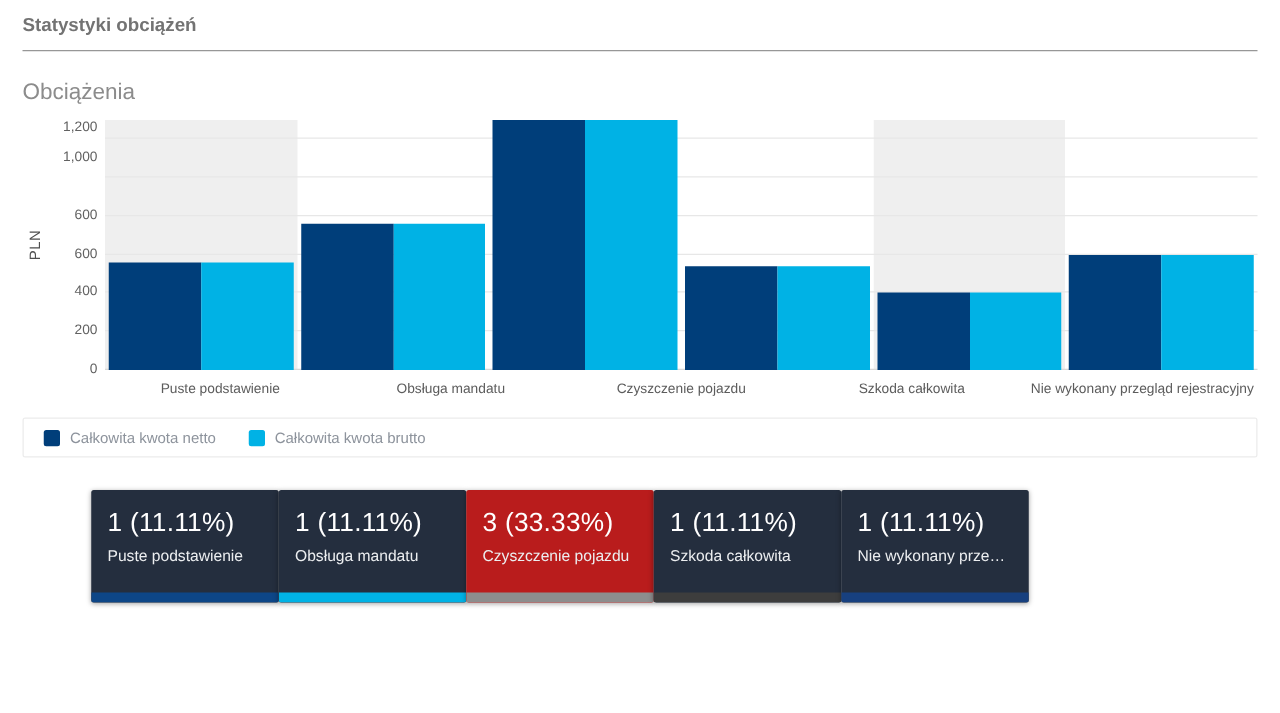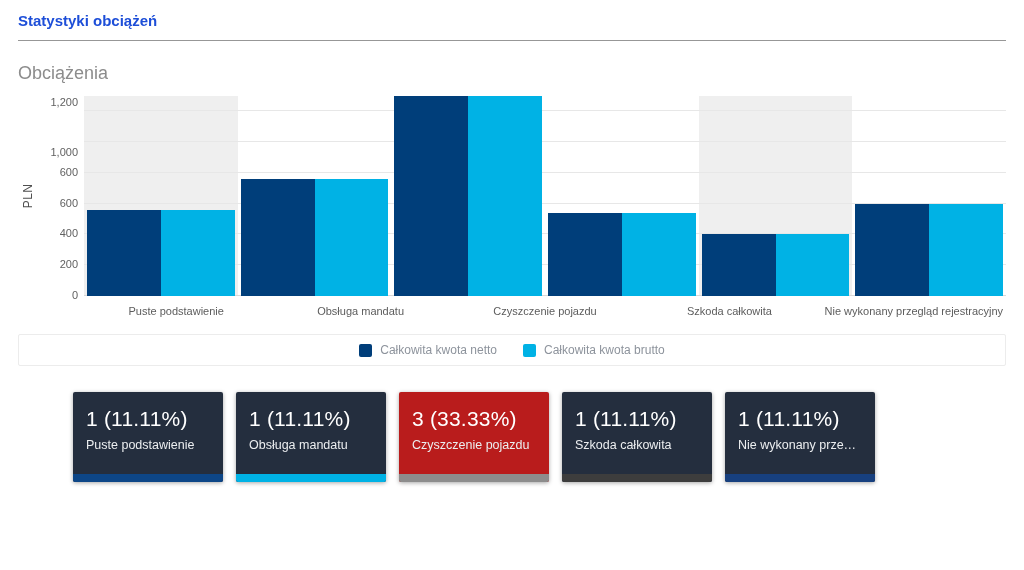--- a/index.html
+++ b/index.html
@@ -6,21 +6,21 @@
   html,body { width:1024px; height:570px; }
   body {
     font-family: "Liberation Sans", sans-serif;
     background: #ffffff;
     color: #212121;
     overflow: hidden;
   }
   .page { padding: 12px 18px 0 18px; width: 1024px; }
 
   
-  .page-title { font-size: 15px; font-weight: 700; color: #1d4ed8; }
+  .page-title { font-size: 15px; font-weight: 700; color: #737373; }
   .rule { border-bottom: 1px solid #979797; margin-top: 11px; }
 
   
   .filters { display: flex; gap: 28px; margin-top: 9px; }
   .filter { flex: 1; }
   .filter-label { font-size: 12px; color: #424242; margin-bottom: 5px; }
   .select {
     height: 28px; border: 1px solid #d4d4d4; border-radius: 3px;
     display: flex; align-items: center; padding: 0 11px;
     font-size: 13px; color: #1f1f1f; background: #fff; cursor: pointer;
@@ -52,28 +52,28 @@
   }
   .bars-row { z-index: 2; }
   .bar-col { flex: 1; display: flex; align-items: flex-end; justify-content: center; padding: 0 3px; }
   .bar { flex: 1; }
   .cats { display: flex; margin-top: 9px; }
   .cat { flex: 1; text-align: center; font-size: 11px; color: #5c5c5c; line-height: 1.2; padding: 0 2px; }
 
   
   .legend {
     margin: 16px 0 0 0; border: 1px solid #ececec; border-radius: 2px;
-    padding: 8px 16px; display: flex; gap: 26px; align-items: center; min-height: 30px; justify-content: center;
+    padding: 8px 16px; display: flex; gap: 26px; align-items: center; min-height: 30px;
   }
   .legend-item { display: flex; align-items: center; gap: 8px; cursor: pointer; }
   .legend-swatch { width: 13px; height: 13px; border-radius: 2px; }
   .legend-text { font-size: 12px; color: #8d939c; }
 
   
-  .cards { display: flex; gap: 13px; margin: 26px 0 0 7px; padding-left: 48px; }
+  .cards { display: flex; margin: 26px 0 0 7px; padding-left: 48px; }
   .card {
     width: 150px; background: #242e3e; border-radius: 2px;
     box-shadow: 0 1px 4px rgba(0,0,0,.35); overflow: hidden;
     display: flex; flex-direction: column; height: 90px;
   }
   .card-body { padding: 15px 13px 12px 13px; flex: 1; }
   .card-value { font-size: 21px; color: #ffffff; letter-spacing: .2px; }
   .card-label {
     font-size: 12.5px; color: #eceef0; margin-top: 7px;
     white-space: nowrap; overflow: hidden; text-overflow: ellipsis;
@@ -139,21 +139,21 @@
           <div class="ytick" style="top: 193px;">0</div>
           <div class="gridline" style="bottom: 30.7692px;"></div>
           <div class="ytick" style="top: 162.231px;">200</div>
           <div class="gridline" style="bottom: 61.5385px;"></div>
           <div class="ytick" style="top: 131.462px;">400</div>
           <div class="gridline" style="bottom: 92.3077px;"></div>
           <div class="ytick" style="top: 100.692px;">600</div>
           <div class="gridline" style="bottom: 123.077px;"></div>
           <div class="ytick" style="top: 69.9231px;">600</div>
           <div class="gridline" style="bottom: 153.846px;"></div>
-          <div class="ytick" style="top: 50px;">1,000</div>
+          <div class="ytick" style="top: 24px;">1,000</div>
           <div class="gridline" style="bottom: 184.615px;"></div>
           <div class="ytick" style="top: 0;">1,200</div>
         </div>
       <div class="cats">
           <div class="cat">Puste podstawienie</div>
           <div class="cat">Obsługa mandatu</div>
           <div class="cat">Czyszczenie pojazdu</div>
           <div class="cat">Szkoda całkowita</div>
           <div class="cat">Nie wykonany przegląd rejestracyjny</div>
         </div>

